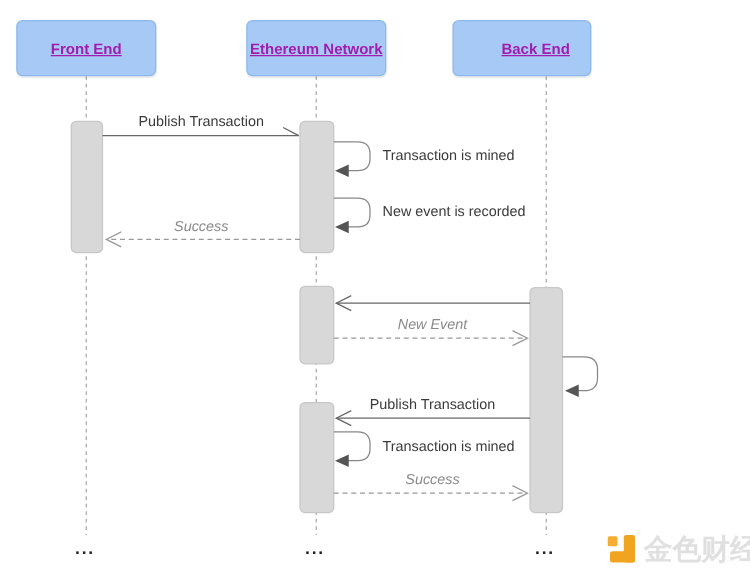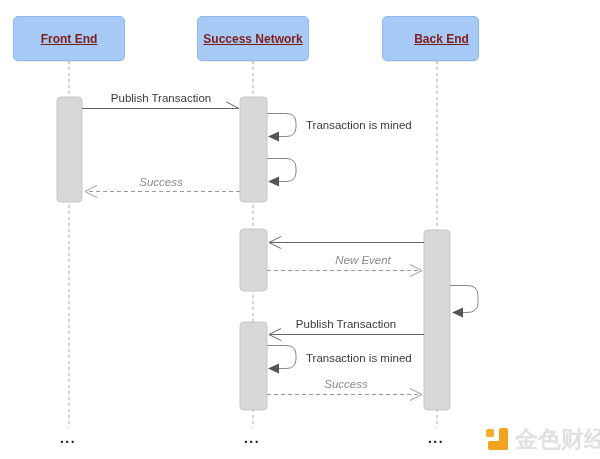--- a/index.html
+++ b/index.html
@@ -5,21 +5,21 @@
   html,body{margin:0;padding:0;background:#ffffff;}
   #canvas{
     position:relative;width:600px;height:459px;background:#ffffff;overflow:hidden;
     font-family:"Liberation Sans","DejaVu Sans",sans-serif;
   }
   #wires{position:absolute;left:0;top:0;z-index:1;}
   .actor-box{
     position:absolute;top:16px;height:45px;box-sizing:border-box;
     background:#a6c9f5;border:1px solid #8db9ee;border-radius:5px;
     display:flex;align-items:center;justify-content:center;
-    font-size:12px;font-weight:bold;color:#7f1d1d;text-decoration:underline;
+    font-size:12px;font-weight:bold;color:#a21caf;text-decoration:underline;
     z-index:2;box-shadow:0 1px 1px rgba(0,0,0,0.08);
   }
   .msg-label{
     position:absolute;z-index:3;font-size:11.5px;color:#3a3a3a;
     white-space:nowrap;line-height:13px;
   }
   .msg-label.center{transform:translateX(-50%);}
   .msg-label.light{color:#8a8a8a;font-style:italic;}
   .ellipsis{
     position:absolute;z-index:3;transform:translateX(-50%);
@@ -95,27 +95,28 @@
       <path d="M268,368.5 L279,363.5 L279,373.5 Z" fill="#555555"></path>
     </g>
 
     <g>
       <line x1="267" y1="394.5" x2="421" y2="394.5" stroke="#999999" stroke-width="1" stroke-dasharray="4 3"></line>
       <path d="M410,388.5 L422,394.5 L410,400.5" stroke="#999999" stroke-width="1" fill="none"></path>
     </g>
   </svg>
 
   <div class="actor-box" style="left:13px;width:112px;">Front End</div>
-  <div class="actor-box" style="left:197px;width:112px;">Success Network</div>
-  <div class="actor-box" style="left:382px;width:97px;padding-left:22px;">Back End</div>
+  <div class="actor-box" style="left:197px;width:112px;">Ethereum Network</div>
+  <div class="actor-box" style="left:362px;width:111px;padding-left:22px;">Back End</div>
 
   <div class="msg-label center" style="left:161px;top:92px;">Publish Transaction</div>
   <div class="msg-label" style="left:306px;top:119px;">Transaction is mined</div>
+  <div class="msg-label" style="left:306px;top:164px;">New event is recorded</div>
   <div class="msg-label center light" style="left:161px;top:176px;">Success</div>
-  <div class="msg-label center light" style="left:346px;top:254px;margin-left:17px;">New Event</div>
+  <div class="msg-label center light" style="left:346px;top:254px;">New Event</div>
   <div class="msg-label center" style="left:346px;top:318px;">Publish Transaction</div>
   <div class="msg-label" style="left:306px;top:352px;">Transaction is mined</div>
   <div class="msg-label center light" style="left:346px;top:378px;">Success</div>
 
   <div class="ellipsis" style="left:68px;top:430px;">...</div>
   <div class="ellipsis" style="left:252px;top:430px;">...</div>
   <div class="ellipsis" style="left:436px;top:430px;">...</div>
 
   <div id="watermark">
     <svg width="24" height="24" viewBox="0 0 24 24">

